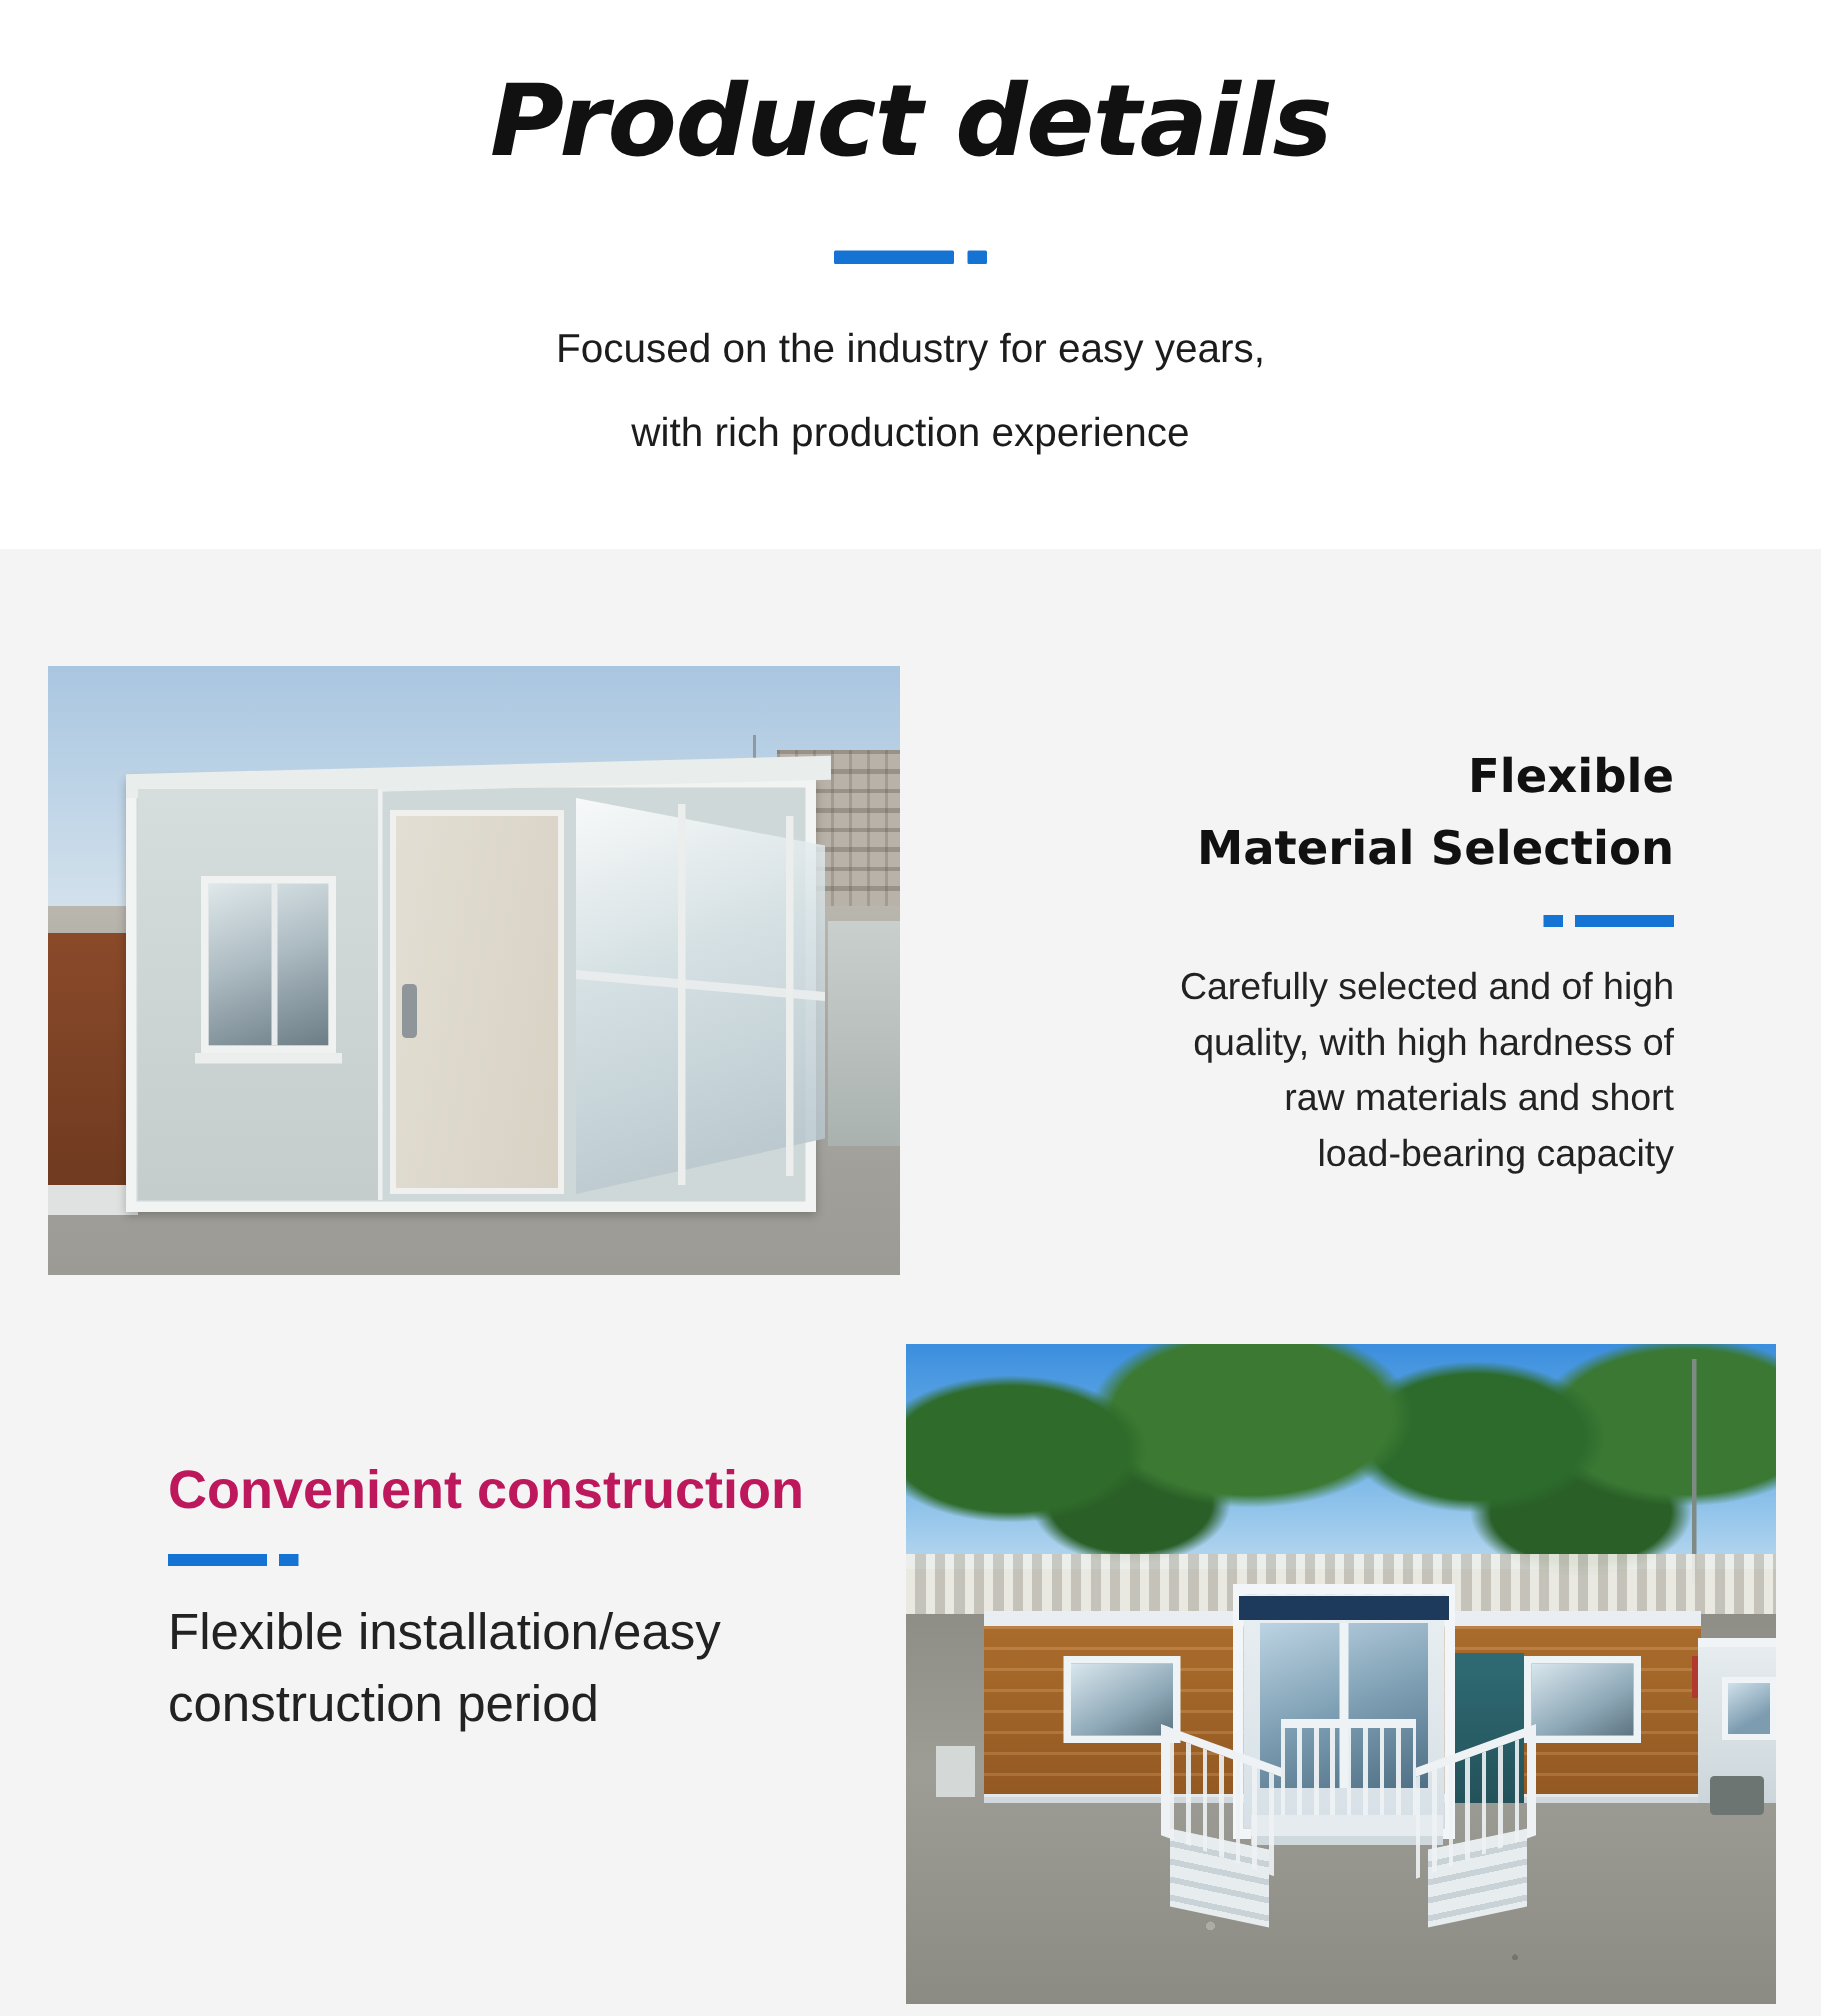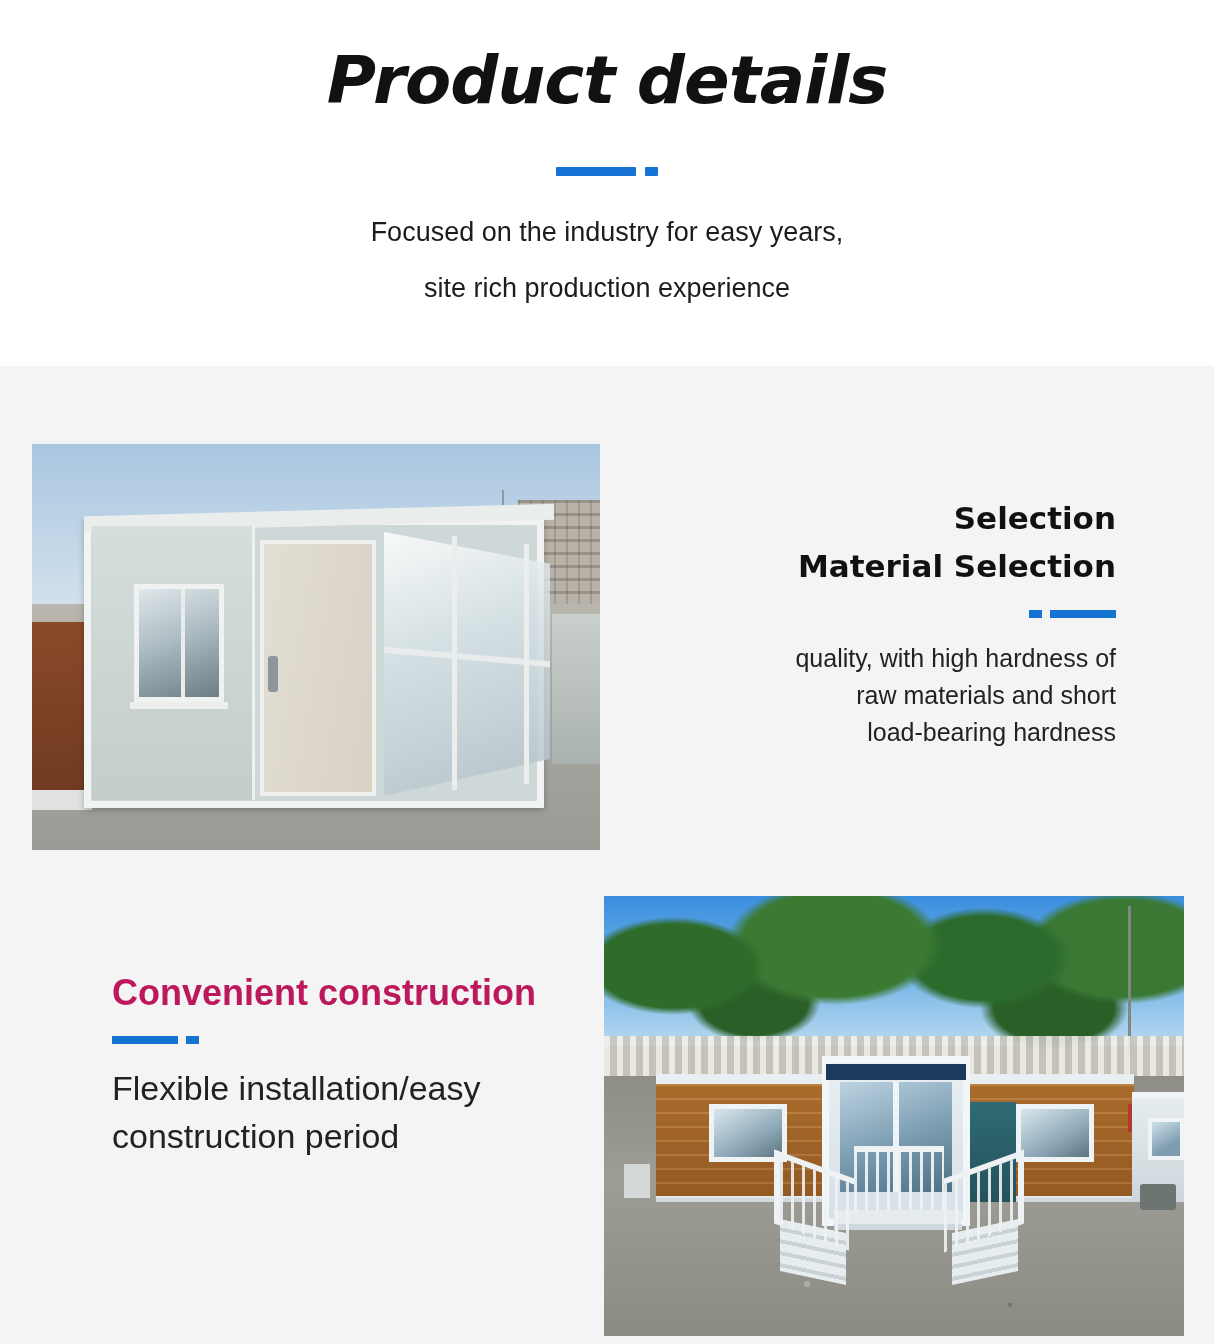--- a/index.html
+++ b/index.html
@@ -415,21 +415,21 @@
 
   <div class="header">
     <div class="title">Product details</div>
 
     <div class="divider">
       <span class="bar-long"></span>
       <span class="bar-short"></span>
     </div>
 
     <div class="subtitle l1">Focused on the industry for easy years,</div>
-    <div class="subtitle l2">site rich production experience</div>
+    <div class="subtitle l2">with rich production experience</div>
   </div>
 
   <div class="body-zone"></div>
 
   <div class="photo1">
     <div class="p1-sky"></div>
     <div class="p1-bldg"></div>
     <div class="p1-pole" style="left:470px;"></div>
     <div class="p1-ground"></div>
     <div class="p1-left-box"></div>
@@ -441,31 +441,32 @@
     <div class="p1-window-sill"></div>
     <div class="p1-glass"></div>
     <div class="p1-glass-frame1"></div>
     <div class="p1-glass-frame2"></div>
     <div class="p1-glass-frame3"></div>
     <div class="p1-door"></div>
     <div class="p1-door-handle"></div>
   </div>
 
   <div class="block-right">
-    <div class="h2">Selection</div>
+    <div class="h2">Flexible</div>
     <div class="h2">Material Selection</div>
 
     <div class="accent-right">
       <span class="dash-s"></span>
       <span class="dash-l"></span>
     </div>
 
+    <div class="para">Carefully selected and of high</div>
     <div class="para">quality, with high hardness of</div>
     <div class="para">raw materials and short</div>
-    <div class="para">load-bearing hardness</div>
+    <div class="para">load-bearing capacity</div>
   </div>
 
   <div class="block-left">
     <div class="h2-left">Convenient construction</div>
 
     <div class="accent-left">
       <span class="dash-l"></span>
       <span class="dash-s"></span>
     </div>
 

